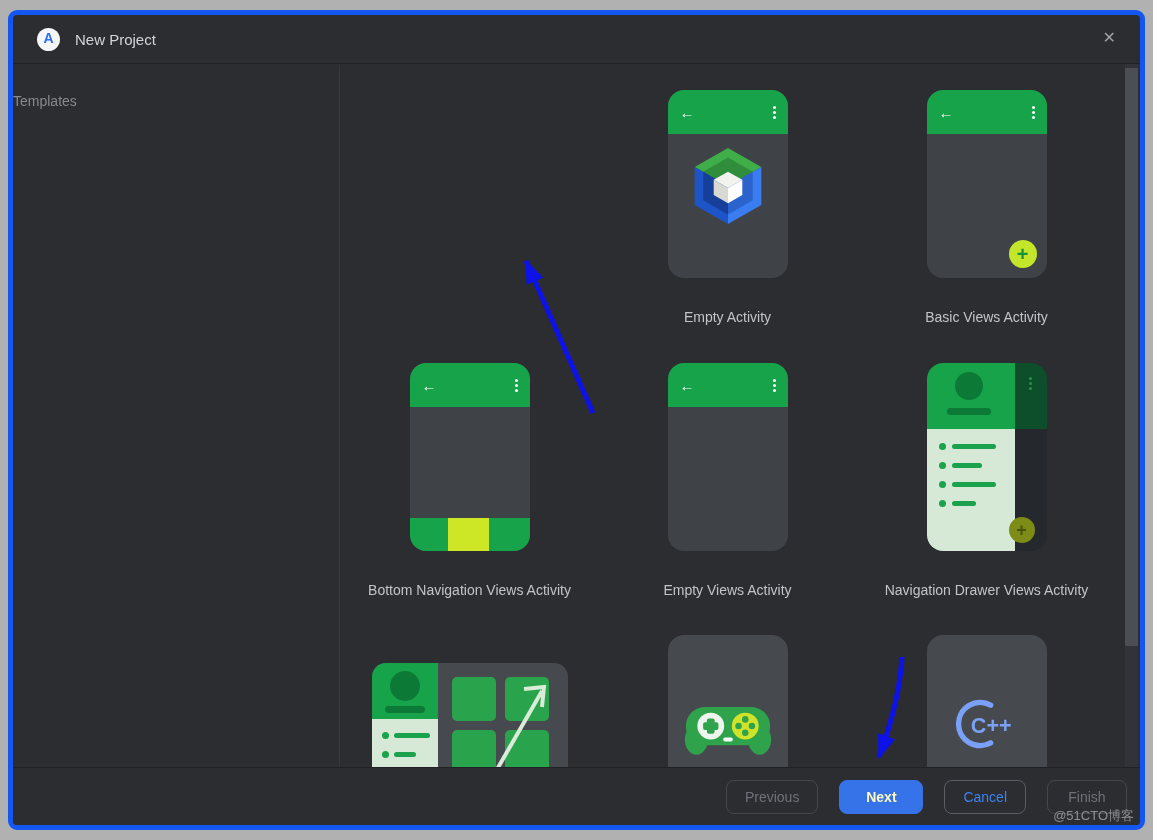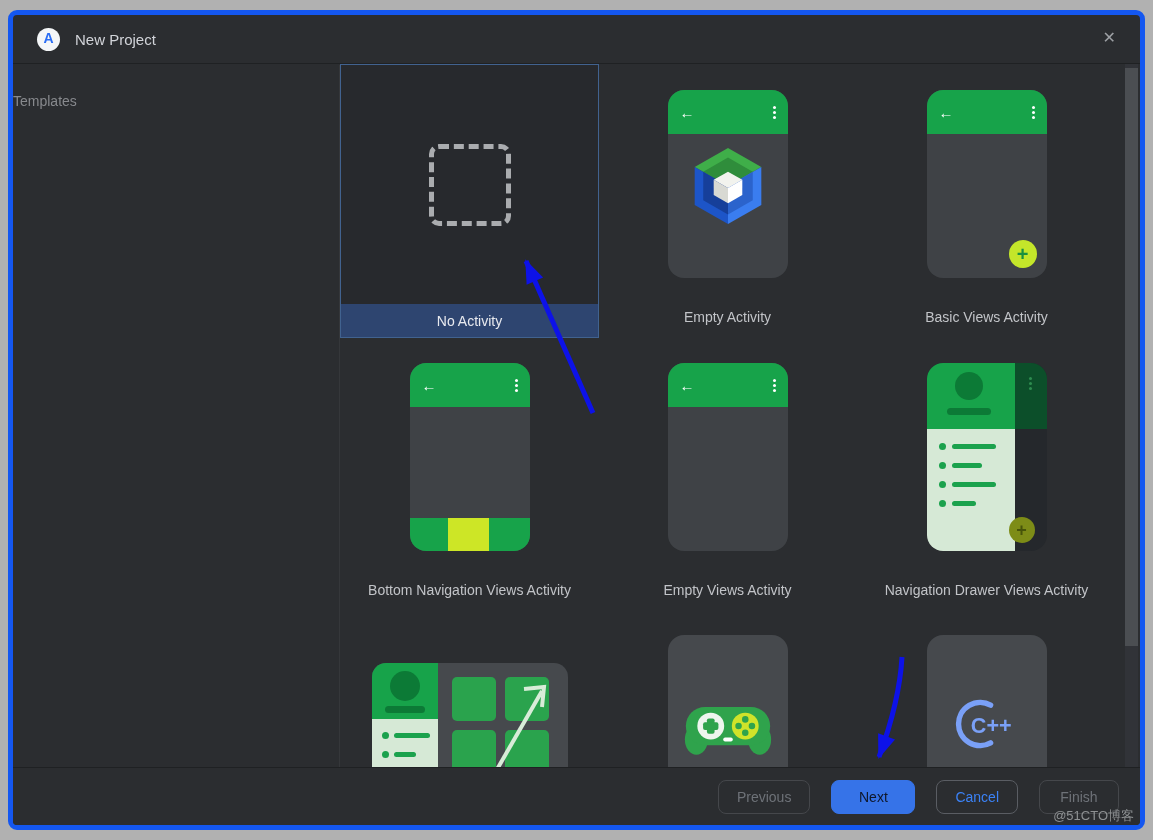--- a/index.html
+++ b/index.html
@@ -92,26 +92,26 @@
   .grid-sq { position:absolute; width:44px; height:44px; border-radius:5px; background:#2aa34d; }
   .tab-arrow-svg { position:absolute; left:0; top:0; }
 
   
   .scroll-track { position:absolute; left:1112px; top:49px; width:13px; height:703px; background:#313338; }
   .scroll-thumb { position:absolute; left:0; top:4px; width:13px; height:578px; background:#4b4e52; }
 
   
   .footer { position:absolute; left:0; right:0; bottom:0; height:58px; background:#2b2d30;
     border-top:1px solid #1f2123; display:flex; align-items:center; justify-content:flex-end;
-    gap:21px; padding-right:21px; }
+    gap:21px; padding-right:13px; }
   .btn { height:34px; border-radius:8px; font-size:14px; padding:0 18px; min-width:80px;
     background:transparent; border:1px solid #5a5d63; color:#3b82f6;
     font-family:"Liberation Sans", sans-serif; }
   .btn.disabled { color:#6e7278; border-color:#45474b; }
-  .btn.primary { background:#3673e8; border-color:#3673e8; color:#0f172a; font-weight:normal; min-width:84px; }
+  .btn.primary { background:#3673e8; border-color:#3673e8; color:#fef9c3; font-weight:bold; min-width:84px; }
 
   .watermark { position:absolute; right:6px; bottom:0; color:#8e9193; font-size:13px; }
 
   .arrows { position:absolute; left:0; top:0; width:1127px; height:810px; pointer-events:none; z-index:50; }
 </style>
 </head>
 <body>
 
 <div class="dialog">
 
@@ -124,24 +124,20 @@
   <span class="close-btn">✕</span>
 
   <aside class="sidebar">
     <div class="sidebar-header">Templates</div>
     <div class="side-list">
     </div>
   </aside>
 
   <div class="content">
 
-    <div class="card card-noactivity">
-      <div class="dashed-square"></div>
-      <div class="noactivity-label">No Activity</div>
-    </div>
 
     <div class="card" style="left:258px; top:26px;">
       <div class="phone">
         <div class="phone-header">
           <span class="back-arrow">←</span>
           <span class="kebab"></span>
         </div>
         <div class="compose-wrap">
           <svg width="78" height="80" viewBox="0 0 80 84">
             <polygon points="40,2 75,22 40,42 5,22" fill="#3fae49"></polygon>

